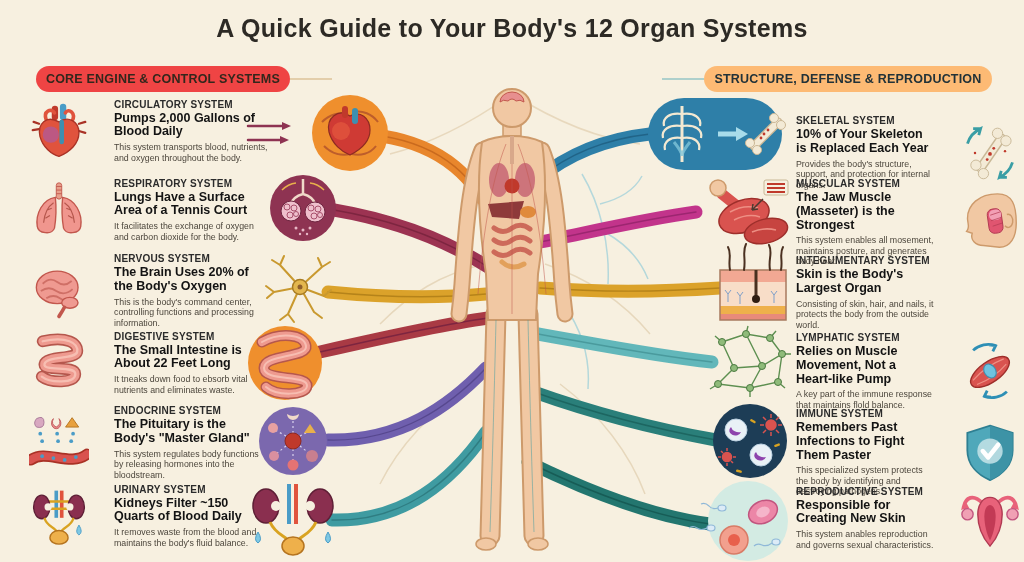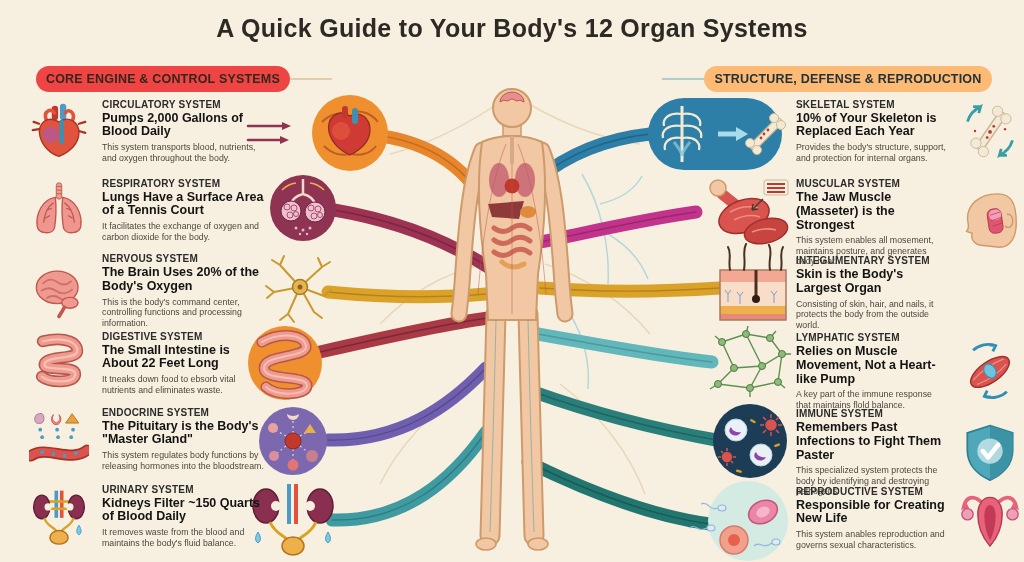--- a/index.html
+++ b/index.html
@@ -7,31 +7,31 @@
     font-family:Liberation Sans, sans-serif;overflow:hidden;}
   .title{position:absolute;top:14px;left:0;width:100%;text-align:center;
     font-size:25px;font-weight:bold;color:#2d2a25;letter-spacing:.3px;}
   .pill{position:absolute;height:26px;border-radius:14px;display:flex;align-items:center;
     justify-content:center;font-weight:bold;font-size:12.5px;letter-spacing:.2px;}
   .pill-left{left:36px;top:66px;width:254px;background:#ef4444;color:#33271c;}
   .pill-right{left:704px;top:66px;width:288px;background:#fdba74;color:#223238;}
   .conn{position:absolute;top:78px;height:2px;}
   .conn-l{left:290px;width:42px;background:#e3ceab;}
   .conn-r{left:662px;width:42px;background:#aed0cc;}
-  .row{position:absolute;display:flex;gap:12px;align-items:center;}
+  .row{position:absolute;display:flex;gap:24px;align-items:center;}
   .leftcol{left:28px;width:240px;}
   .rightcol{left:796px;width:226px;}
   .icon-box{flex:0 0 62px;height:68px;display:flex;align-items:center;justify-content:center;}
   .rightcol .icon-box{flex:0 0 64px;}
   .txt{flex:1;}
   .sys-name{font-size:10px;font-weight:bold;color:#2b2b2b;letter-spacing:.2px;}
   .sys-headline{font-size:12.5px;font-weight:bold;color:#131313;line-height:1.1;margin:2px 0 3px;}
   .sys-desc{font-size:8.8px;color:#4c463c;line-height:1.2;}
   .l1{top:97px}.l2{top:176px}.l3{top:253px}.l4{top:329px}.l5{top:405px}.l6{top:482px}
-  .r1{top:97px}.r2{top:178px}.r3{top:255px}.r4{top:332px}.r5{top:408px}.r6{top:484px}
+  .r1{top:115px}.r2{top:178px}.r3{top:255px}.r4{top:332px}.r5{top:408px}.r6{top:484px}
   #center-art{position:absolute;left:230px;top:84px;width:565px;height:478px;}
 </style>
 </head>
 <body>
 
 <div class="canvas">
 
   <div class="title">A Quick Guide to Your Body's 12 Organ Systems</div>
 
   <div class="pill pill-left">CORE ENGINE &amp; CONTROL SYSTEMS</div>
@@ -543,21 +543,21 @@
         <path d="M 32 3 L 57 11 V 30 C 57 46 46 57 32 63 Z" fill="#3d93a6"></path>
         <circle cx="32" cy="31" r="14" fill="#bfe0e6" opacity=".9"></circle>
         <path d="M 24 31 L 30 38 L 41 24" stroke="#ffffff" stroke-width="5" fill="none" stroke-linecap="round" stroke-linejoin="round"></path>
       </svg>
     </div>
   </div>
 
   <div class="row rightcol r6">
     <div class="txt">
       <div class="sys-name">REPRODUCTIVE SYSTEM</div>
-      <div class="sys-headline">Responsible for Creating New Life</div>
+      <div class="sys-headline">Responsible for Creating New Skin</div>
       <div class="sys-desc">This system anables reproduction and governs sexual characteristics.</div>
     </div>
     <div class="icon-box">
       <svg width="60" height="66" viewBox="0 0 64 64">
         <path d="M 24 16 C 14 6 6 10 4 20 l 4 -2 m -4 2 l 5 2" stroke="#e8627a" stroke-width="4" fill="none"></path>
         <path d="M 40 16 C 50 6 58 10 60 20 l -4 -2 m 4 2 l -5 2" stroke="#e8627a" stroke-width="4" fill="none"></path>
         <circle cx="8" cy="28" r="6" fill="#f0a0b4" stroke="#c2557f" stroke-width="1.5"></circle>
         <circle cx="56" cy="28" r="6" fill="#f0a0b4" stroke="#c2557f" stroke-width="1.5"></circle>
         <path d="M 32 10 C 24 10 19 18 19 28 C 19 42 25 54 32 62 C 39 54 45 42 45 28 C 45 18 40 10 32 10 Z" fill="#e8627a" stroke="#b03a52" stroke-width="1.5"></path>
         <path d="M 32 18 C 28 18 26 24 26 30 C 26 40 29 50 32 56 C 35 50 38 40 38 30 C 38 24 36 18 32 18 Z" fill="#c23a55"></path>

